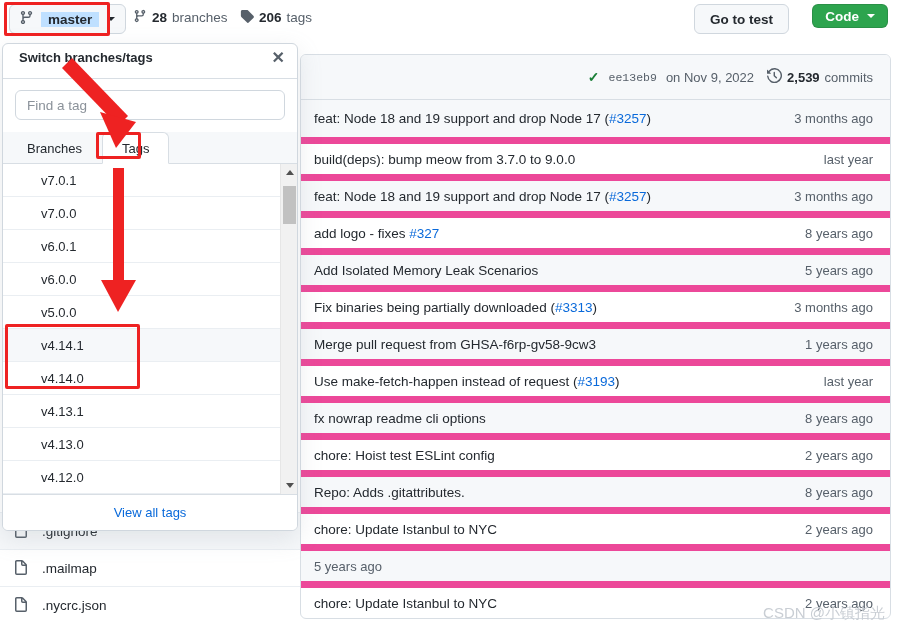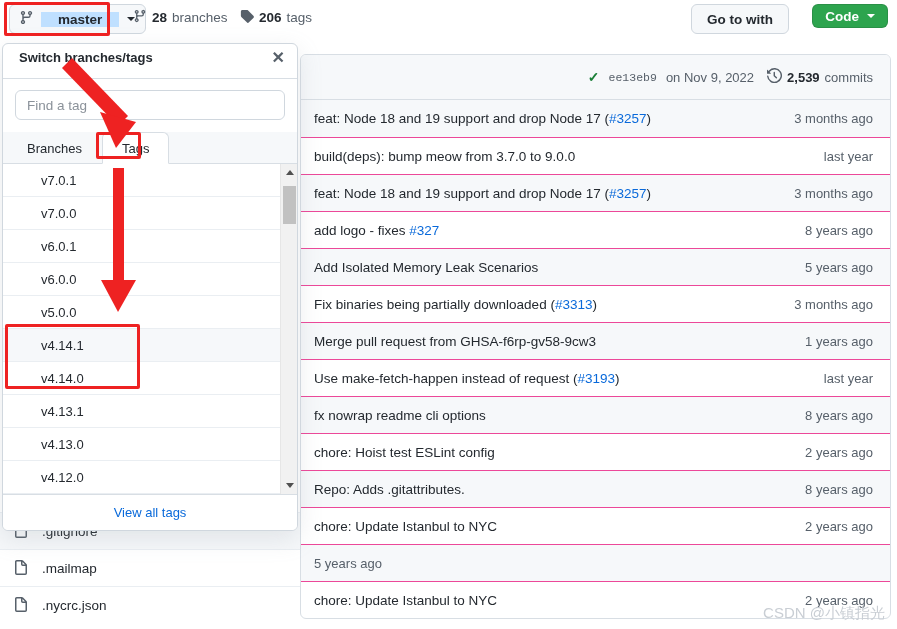--- a/index.html
+++ b/index.html
@@ -23,21 +23,21 @@
     background: #ffffff;
   }
   .branch-btn {
     position: absolute; left: 9px; top: 4px;
     height: 30px; padding: 0 10px 0 9px;
     display: flex; align-items: center; gap: 7px;
     background: #f6f8fa; border: 1px solid #d0d7de; border-radius: 6px;
     font-size: 13.5px; font-weight: bold; color: #24292f;
     cursor: pointer; white-space: nowrap;
   }
-  .branch-btn .label { background: #bfe0ff; padding: 0 17px; }
+  .branch-btn .label { background: #bfe0ff; padding: 0 7px; }
   .caret {
     width: 0; height: 0;
     border-left: 4px solid transparent; border-right: 4px solid transparent;
     border-top: 4px solid #24292f; margin-left: 1px;
   }
   .meta-item {
     position: absolute; top: 9px;
     display: flex; align-items: center; gap: 5px;
     font-size: 13.5px; color: #57606a; white-space: nowrap;
   }
@@ -76,21 +76,21 @@
   }
   .check-icon { color: #1a7f37; font-size: 14px; font-weight: bold; }
   .sha { font-family: "Liberation Mono", monospace; font-size: 11.5px; color: #57606a; }
   .commit-count { display: flex; align-items: center; gap: 5px; margin-left: 4px; }
   .commit-count b { color: #24292f; font-weight: bold; }
 
   .commit-row {
     height: 37px; display: flex; align-items: center;
     justify-content: space-between;
     padding: 0 17px 0 13px;
-    border-top: 1px solid #ec4899;
+    border-top: 7px solid #ec4899;
     font-size: 13.5px; color: #24292f; white-space: nowrap;
   }
   .commit-row:first-of-type { border-top: none; }
   .commit-row.alt { background: #f6f8fa; }
   .commit-msg a, .lnk { color: #0969da; text-decoration: none; }
   .commit-age { color: #57606a; font-size: 13px; }
 
   
   .file-col {
     position: absolute; left: 0; top: 512px; width: 300px;
@@ -225,21 +225,21 @@
     <div class="meta-item" id="meta-tags">
       <span>
         <svg width="14" height="14" viewBox="0 0 16 16" fill="#57606a">
             <path d="M2.5 7.775V2.75a.25.25 0 01.25-.25h5.025a.25.25 0 01.177.073l6.25 6.25a.25.25 0 010 .354l-5.025 5.025a.25.25 0 01-.354 0l-6.25-6.25a.25.25 0 01-.073-.177zm-1.5 0V2.75C1 1.784 1.784 1 2.75 1h5.025c.464 0 .91.184 1.238.513l6.25 6.25a1.75 1.75 0 010 2.474l-5.026 5.026a1.75 1.75 0 01-2.474 0l-6.25-6.25A1.75 1.75 0 011 7.775zM6 5a1 1 0 100 2 1 1 0 000-2z"></path>
           </svg>
       </span>
       <b>206</b>
       <span>tags</span>
     </div>
 
-    <div class="gofile-btn">Go to with</div>
+    <div class="gofile-btn">Go to test</div>
 
     <div class="code-btn">
       <span>Code</span>
       <span class="caret"></span>
     </div>
   </div>
 
   <div class="commit-panel">
     <div class="commit-head">
       <span class="check-icon">✓</span>

